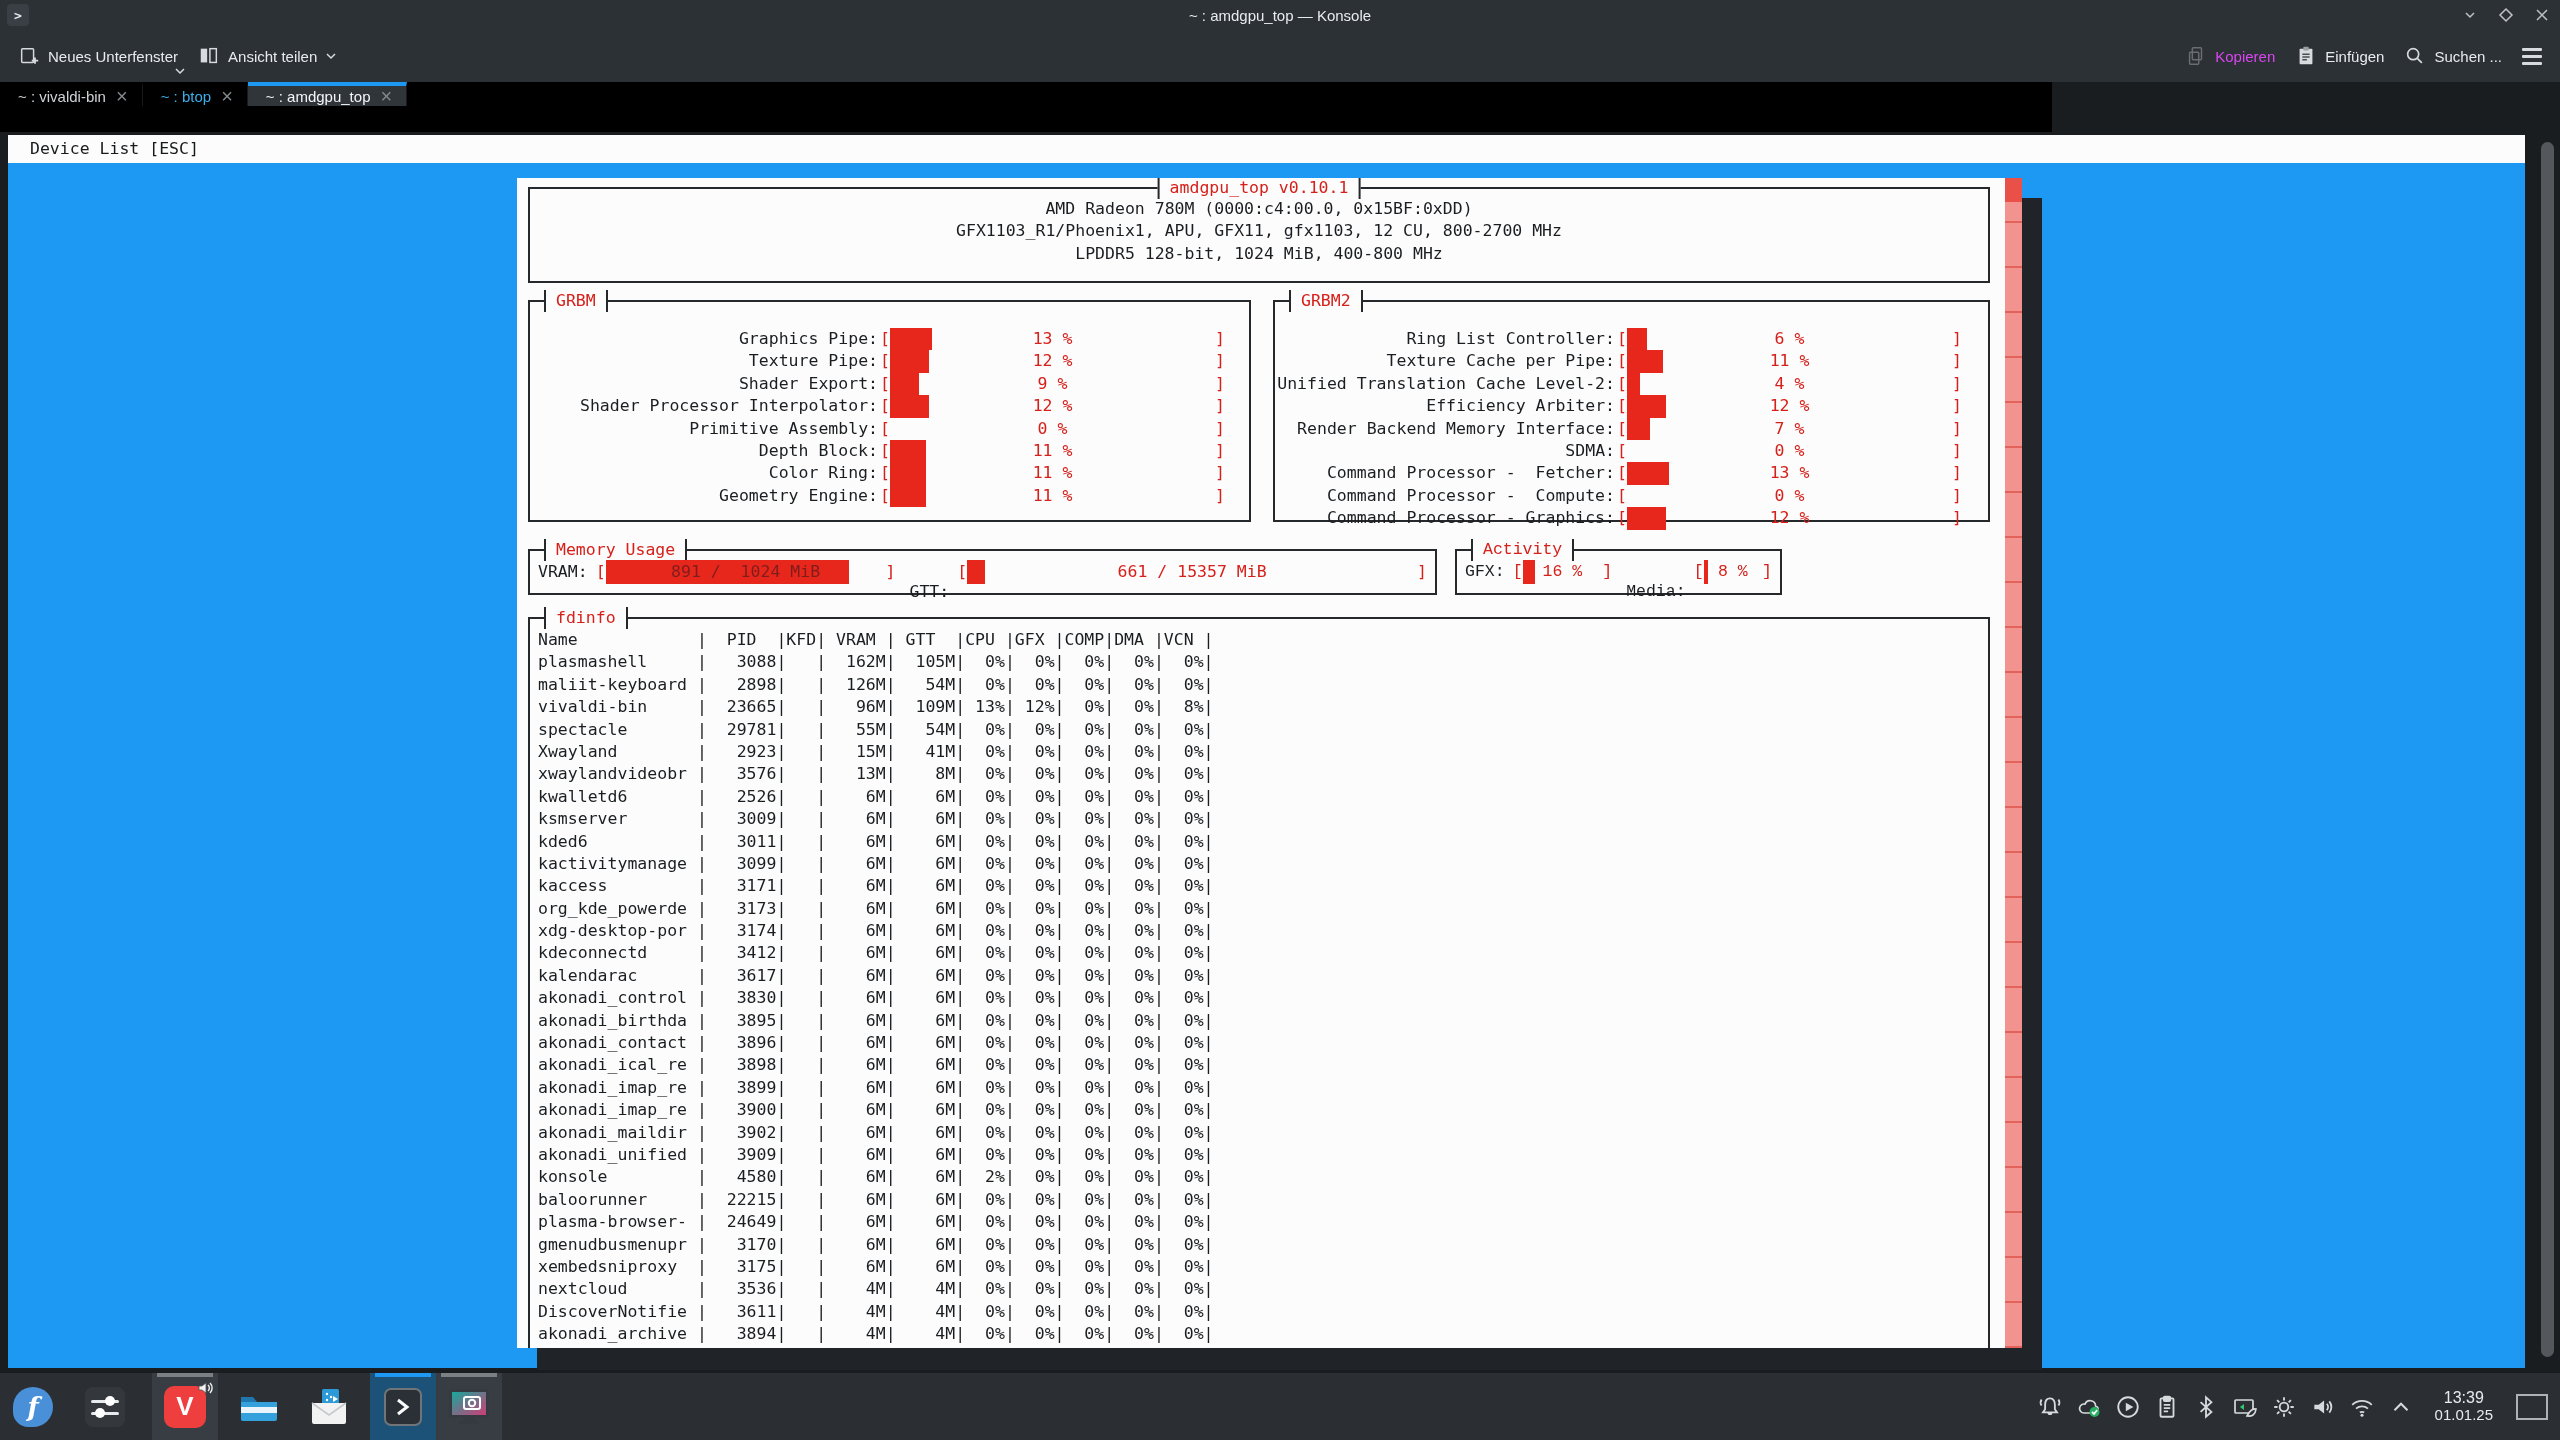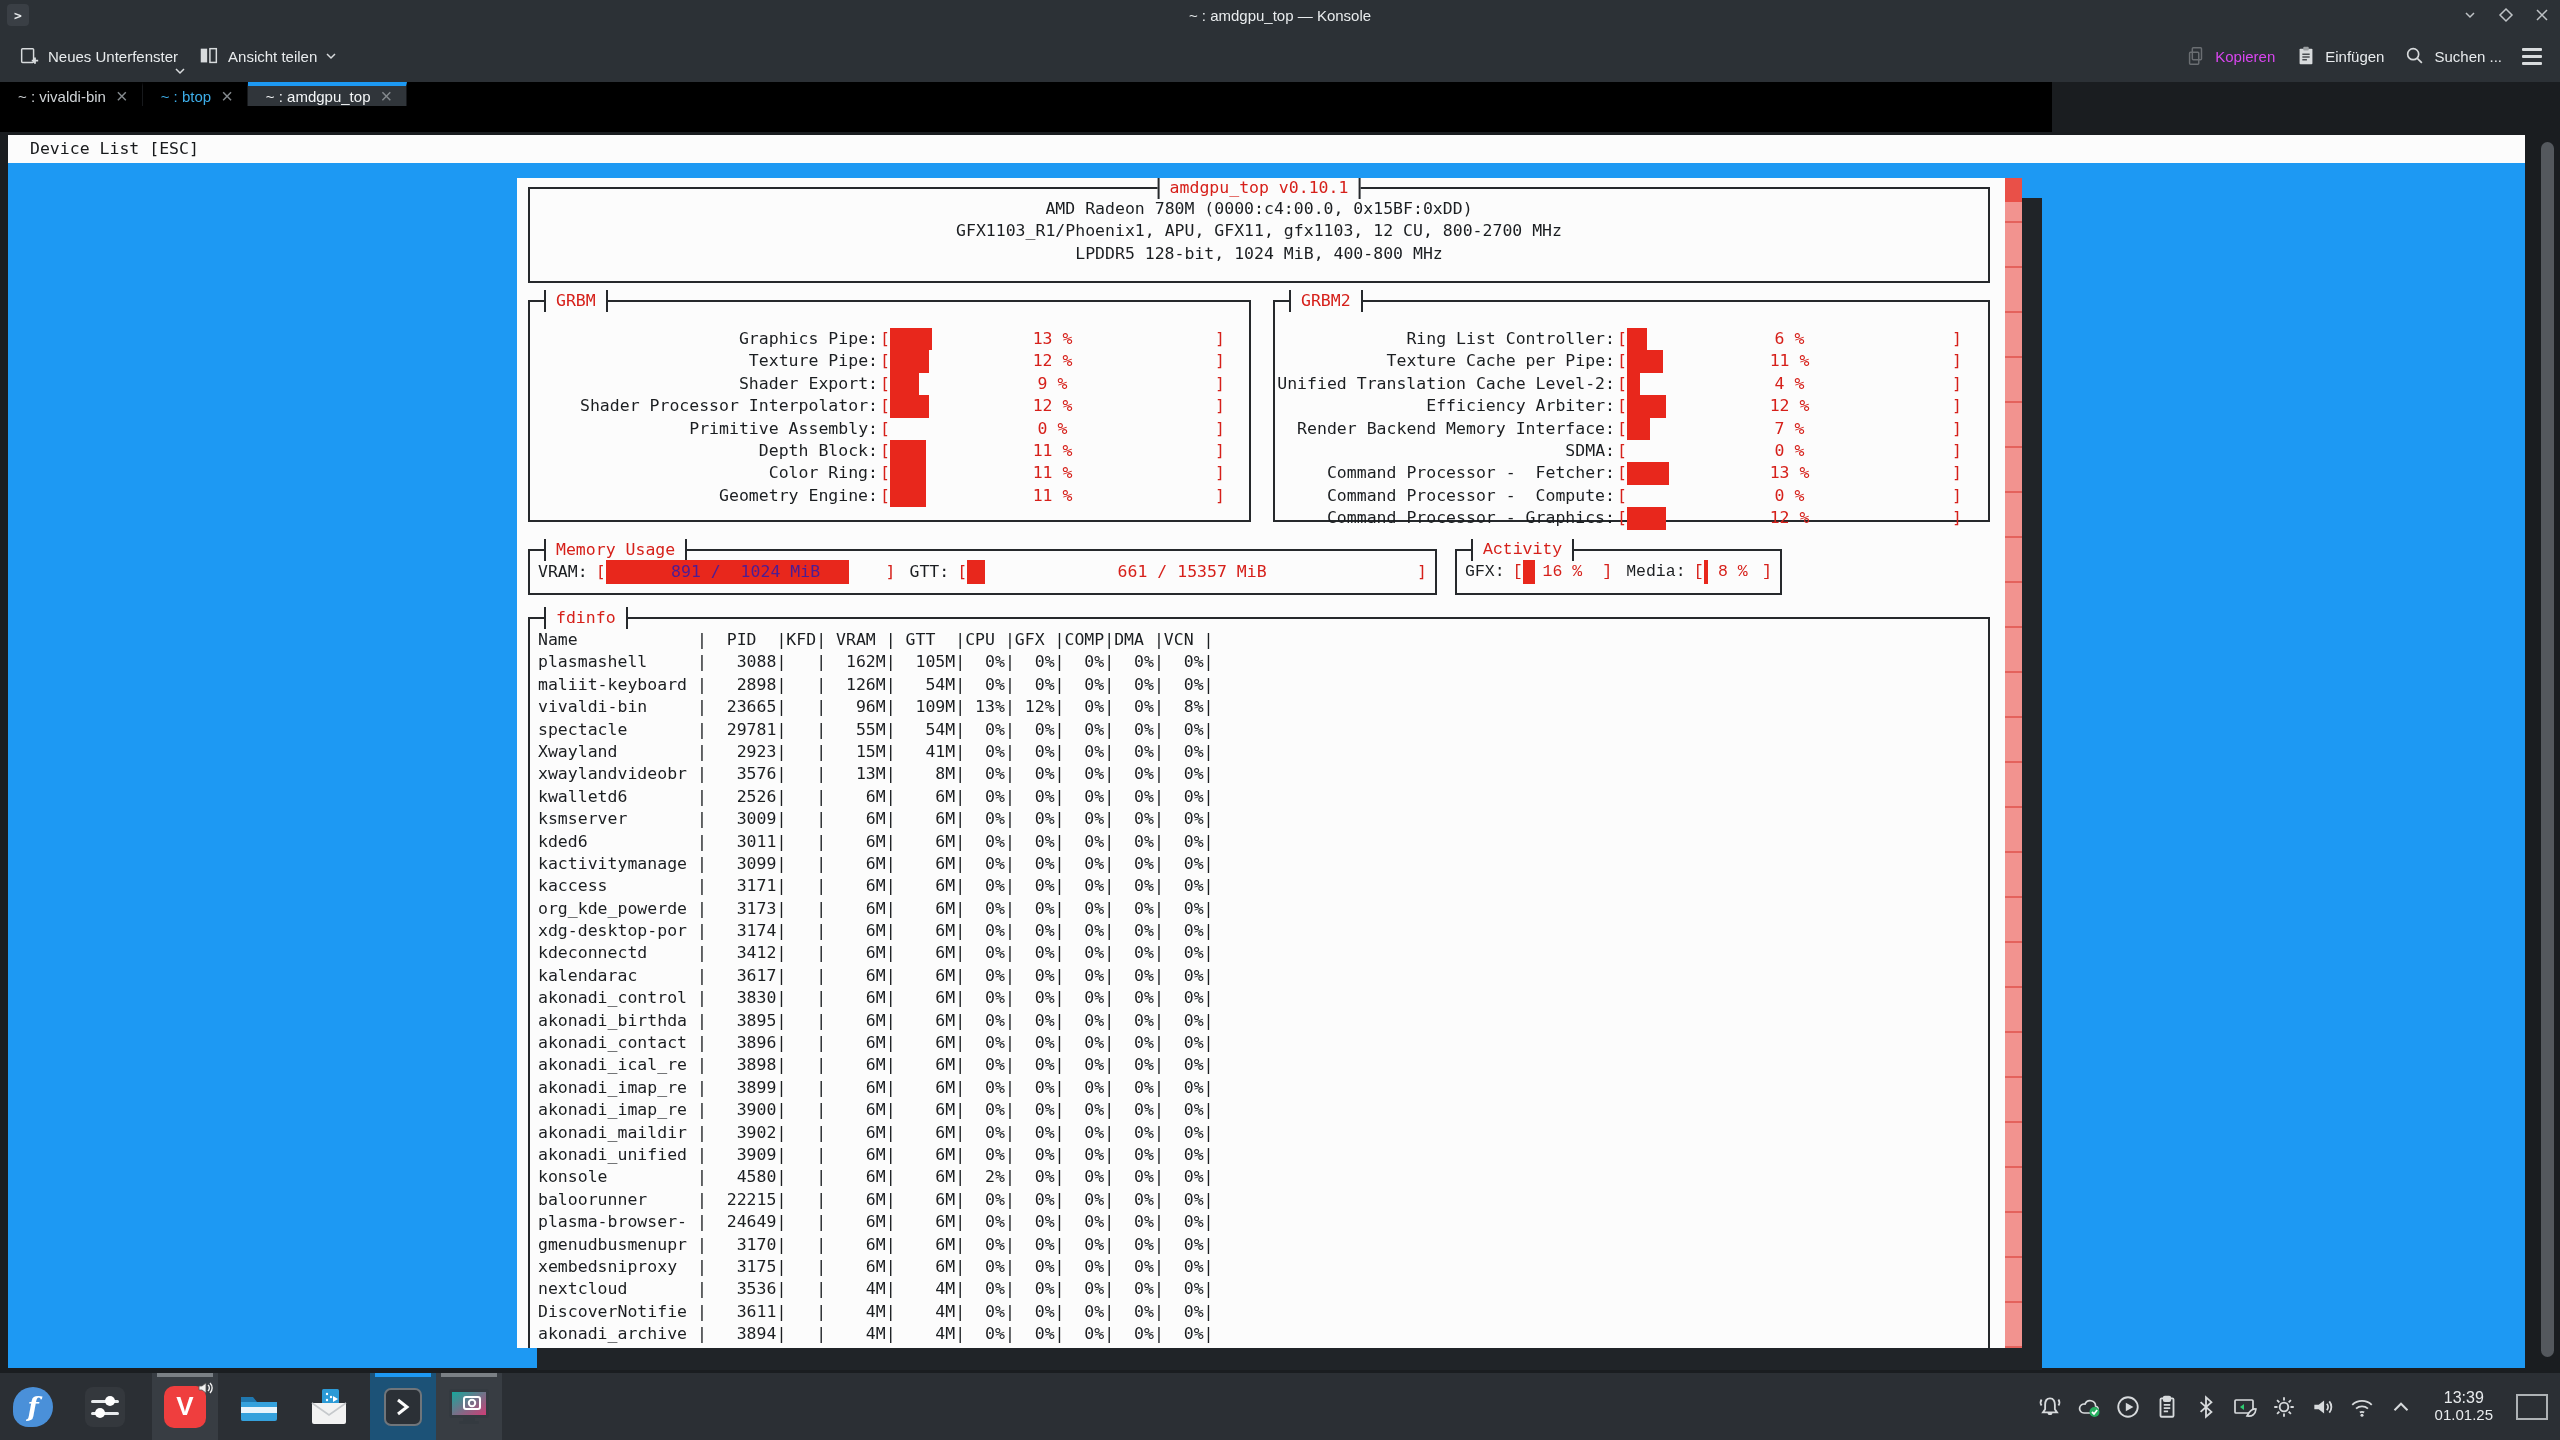--- a/index.html
+++ b/index.html
@@ -67,27 +67,27 @@
   .grow{display:flex;align-items:stretch;height:22.4px;line-height:22.4px;}
   .glab{white-space:pre;text-align:right;}
   .box-grbm  .glab{width:348px;}
   .box-grbm2 .glab{width:340px;}
   .gauge{display:flex;color:#d6201a;margin-left:2px;}
   .box-grbm .gauge,.box-grbm2 .gauge{width:345px;}
   .gbr{width:10px;text-align:center;}
   .gin{flex:1;position:relative;}
   .gfill{position:absolute;left:0;top:0;height:100%;background:#e8271c;}
   .gtxt{position:relative;display:block;width:100%;text-align:center;white-space:pre;}
-  .gtxt.on-fill{color:#4c1d95;}
+  .gtxt.on-fill{color:#7f1d1d;}
 
   .box-mem{left:11px;top:371px;width:909px;height:46px;}
   .box-act{left:938px;top:371px;width:327px;height:46px;font-family:Liberation Mono, monospace;}
   .irow{display:flex;align-items:stretch;height:24px;line-height:24px;margin-top:9px;padding:0 8px;}
   .ilab{white-space:pre;margin-right:6px;}
-  .ilab+ .gauge + .ilab{margin-left:14px;}
+  .ilab+ .gauge + .ilab{margin-left:14px;margin-top:20px;}
   .g-mem-0{width:300px;} .g-mem-1{width:470px;}
   .g-act-0{width:132px;} .g-act-1{width:104px;}
 
   .box-fdinfo{left:11px;top:439px;width:1462px;height:900px;border-bottom:none;}
   .fd{padding:10px 0 0 8px;}
   .frow{white-space:pre;height:22.4px;line-height:22.4px;}
 
   
   .taskbar{position:absolute;left:0;top:1373px;width:2560px;height:67px;background:#2b2f34;
            display:flex;align-items:center;}

